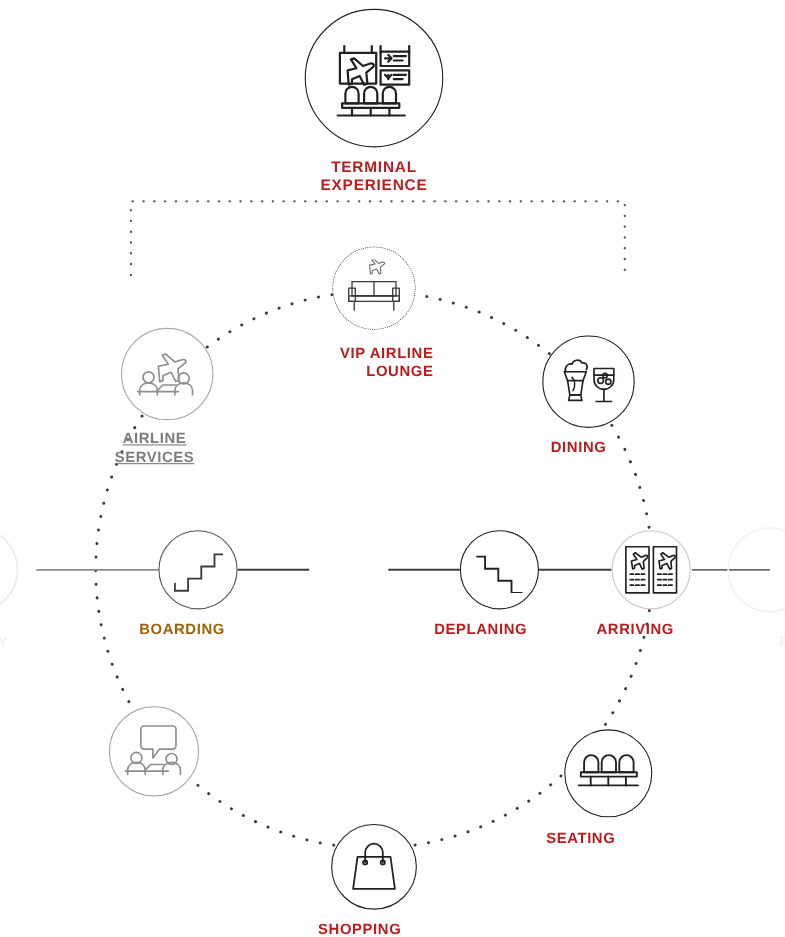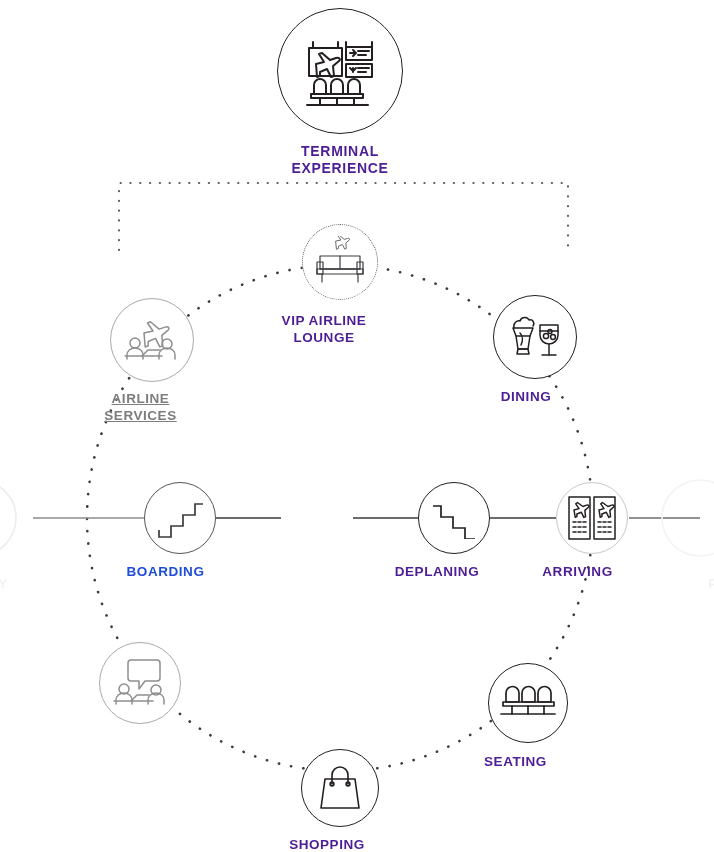--- a/index.html
+++ b/index.html
@@ -41,22 +41,22 @@
   .node-label {
     margin-top: 9px;
     text-align: center;
     font-size: 13.5px;
     font-weight: bold;
     letter-spacing: 0.55px;
     line-height: 17px;
     white-space: pre-line;
     color: #231f20;
   }
-  .label-dark   { color: #4c1d95; }
-  .label-mid    { color: #1d4ed8; }
+  .label-dark   { color: #b91c1c; }
+  .label-mid    { color: #a16207; }
   .label-gray   { color: #7d7d80; text-decoration: underline; }
   .label-faint  { color: #f2f2f2; }
 
   .ring-dark  { border: 1.6px solid #231f20; }
   .ring-mid   { border: 1.4px solid #58585b; }
   .ring-gray  { border: 1.3px solid #a9a9ac; }
   .ring-light { border: 1.2px solid #c8c8cb; }
   .ring-dotted-gray {
     border: 1.6px dotted #555558;
   }
@@ -146,21 +146,21 @@
           <line x1="28" y1="20" x2="28" y2="33"></line>
           <rect x="5" y="26" width="6" height="12"></rect>
           <rect x="45" y="26" width="6" height="12"></rect>
           <line x1="8" y1="33" x2="48" y2="33"></line>
           <rect x="5" y="33" width="46" height="5"></rect>
           <line x1="10" y1="38" x2="10" y2="46"></line>
           <line x1="46" y1="38" x2="46" y2="46"></line>
         </g>
       </svg>
     </div>
-    <div class="node-label label-dark" style="margin-top:12px; width:140px; margin-left:-32px;">VIP AIRLINE
+    <div class="node-label label-dark" style="margin-top:12px; width:140px; margin-left:-32px;text-align:right;">VIP AIRLINE
 LOUNGE</div>
   </div>
 
   <div class="node" style="left:110px; top:298px; width:84px;">
     <div class="node-circle ring-gray" style="width:84px; height:84px;">
       <svg width="60" height="58" viewBox="0 0 60 58">
         <g fill="none" stroke="#8e8e91" stroke-width="1.5" stroke-linejoin="round" stroke-linecap="round">
 
           <path d="M22 22 l9 -2 l-5.5 -8 l3 -1.2 l8.5 7.3 l6.3 -2 c3 -0.9 4.8 1.2 2.8 3.1 l-6.3 5.2 l1 10.3 l-3 1.2 l-4.3 -8.5 l-7.3 3.1 l0 4.3 l-3 1.2 z"></path>
 
@@ -172,21 +172,21 @@
 
           <circle cx="45" cy="33" r="5"></circle>
           <path d="M37 48 v-4 c0 -4 3.5 -7 8 -7 c4.5 0 8 3 8 7 v4"></path>
         </g>
       </svg>
     </div>
     <div class="node-label label-gray" style="margin-top:8px; width:130px; margin-left:-23px;">AIRLINE
 SERVICES</div>
   </div>
 
-  <div class="node" style="left:493px; top:295px; width:84px;">
+  <div class="node" style="left:493px; top:305px; width:84px;">
     <div class="node-circle ring-dark" style="width:84px; height:84px;">
       <svg width="58" height="56" viewBox="0 0 58 56">
         <g fill="none" stroke="#231f20" stroke-width="1.5" stroke-linejoin="round" stroke-linecap="round">
 
           <path d="M8 19 c-1 -5 3 -8 6 -7 c1 -4 7 -5 9 -1 c4 -1 6 3 4 6"></path>
           <path d="M7 19 h20 l-3 8 h-14 z"></path>
           <path d="M10 27 l2 13 h10 l2 -13"></path>
           <path d="M12 40 h10 l1 5 h-12 z"></path>
           <path d="M14 24 c3 3 3 8 1 12"></path>
 
@@ -275,21 +275,21 @@
           <line x1="3" y1="46" x2="42" y2="46"></line>
           <path d="M20 46 l6 -6 h12"></path>
 
           <circle cx="45" cy="35" r="5"></circle>
           <path d="M37 49 v-4 c0 -4 3.5 -7 8 -7 c4.5 0 8 3 8 7 v4"></path>
         </g>
       </svg>
     </div>
   </div>
 
-  <div class="node" style="left:488px; top:663px; width:80px;">
+  <div class="node" style="left:513px; top:663px; width:80px;align-items:flex-end;">
     <div class="node-circle ring-dark" style="width:80px; height:80px;">
       <svg width="56" height="44" viewBox="0 0 56 44">
         <g fill="none" stroke="#231f20" stroke-width="1.7" stroke-linejoin="round" stroke-linecap="round">
           <path d="M6 12 a6.5 6.5 0 0 1 13 0 v9 h-13 z"></path>
           <path d="M22 12 a6.5 6.5 0 0 1 13 0 v9 h-13 z"></path>
           <path d="M38 12 a6.5 6.5 0 0 1 13 0 v9 h-13 z"></path>
           <rect x="3" y="21" width="51" height="4"></rect>
           <line x1="12" y1="25" x2="12" y2="33"></line>
           <line x1="28" y1="25" x2="28" y2="33"></line>
           <line x1="44" y1="25" x2="44" y2="33"></line>

